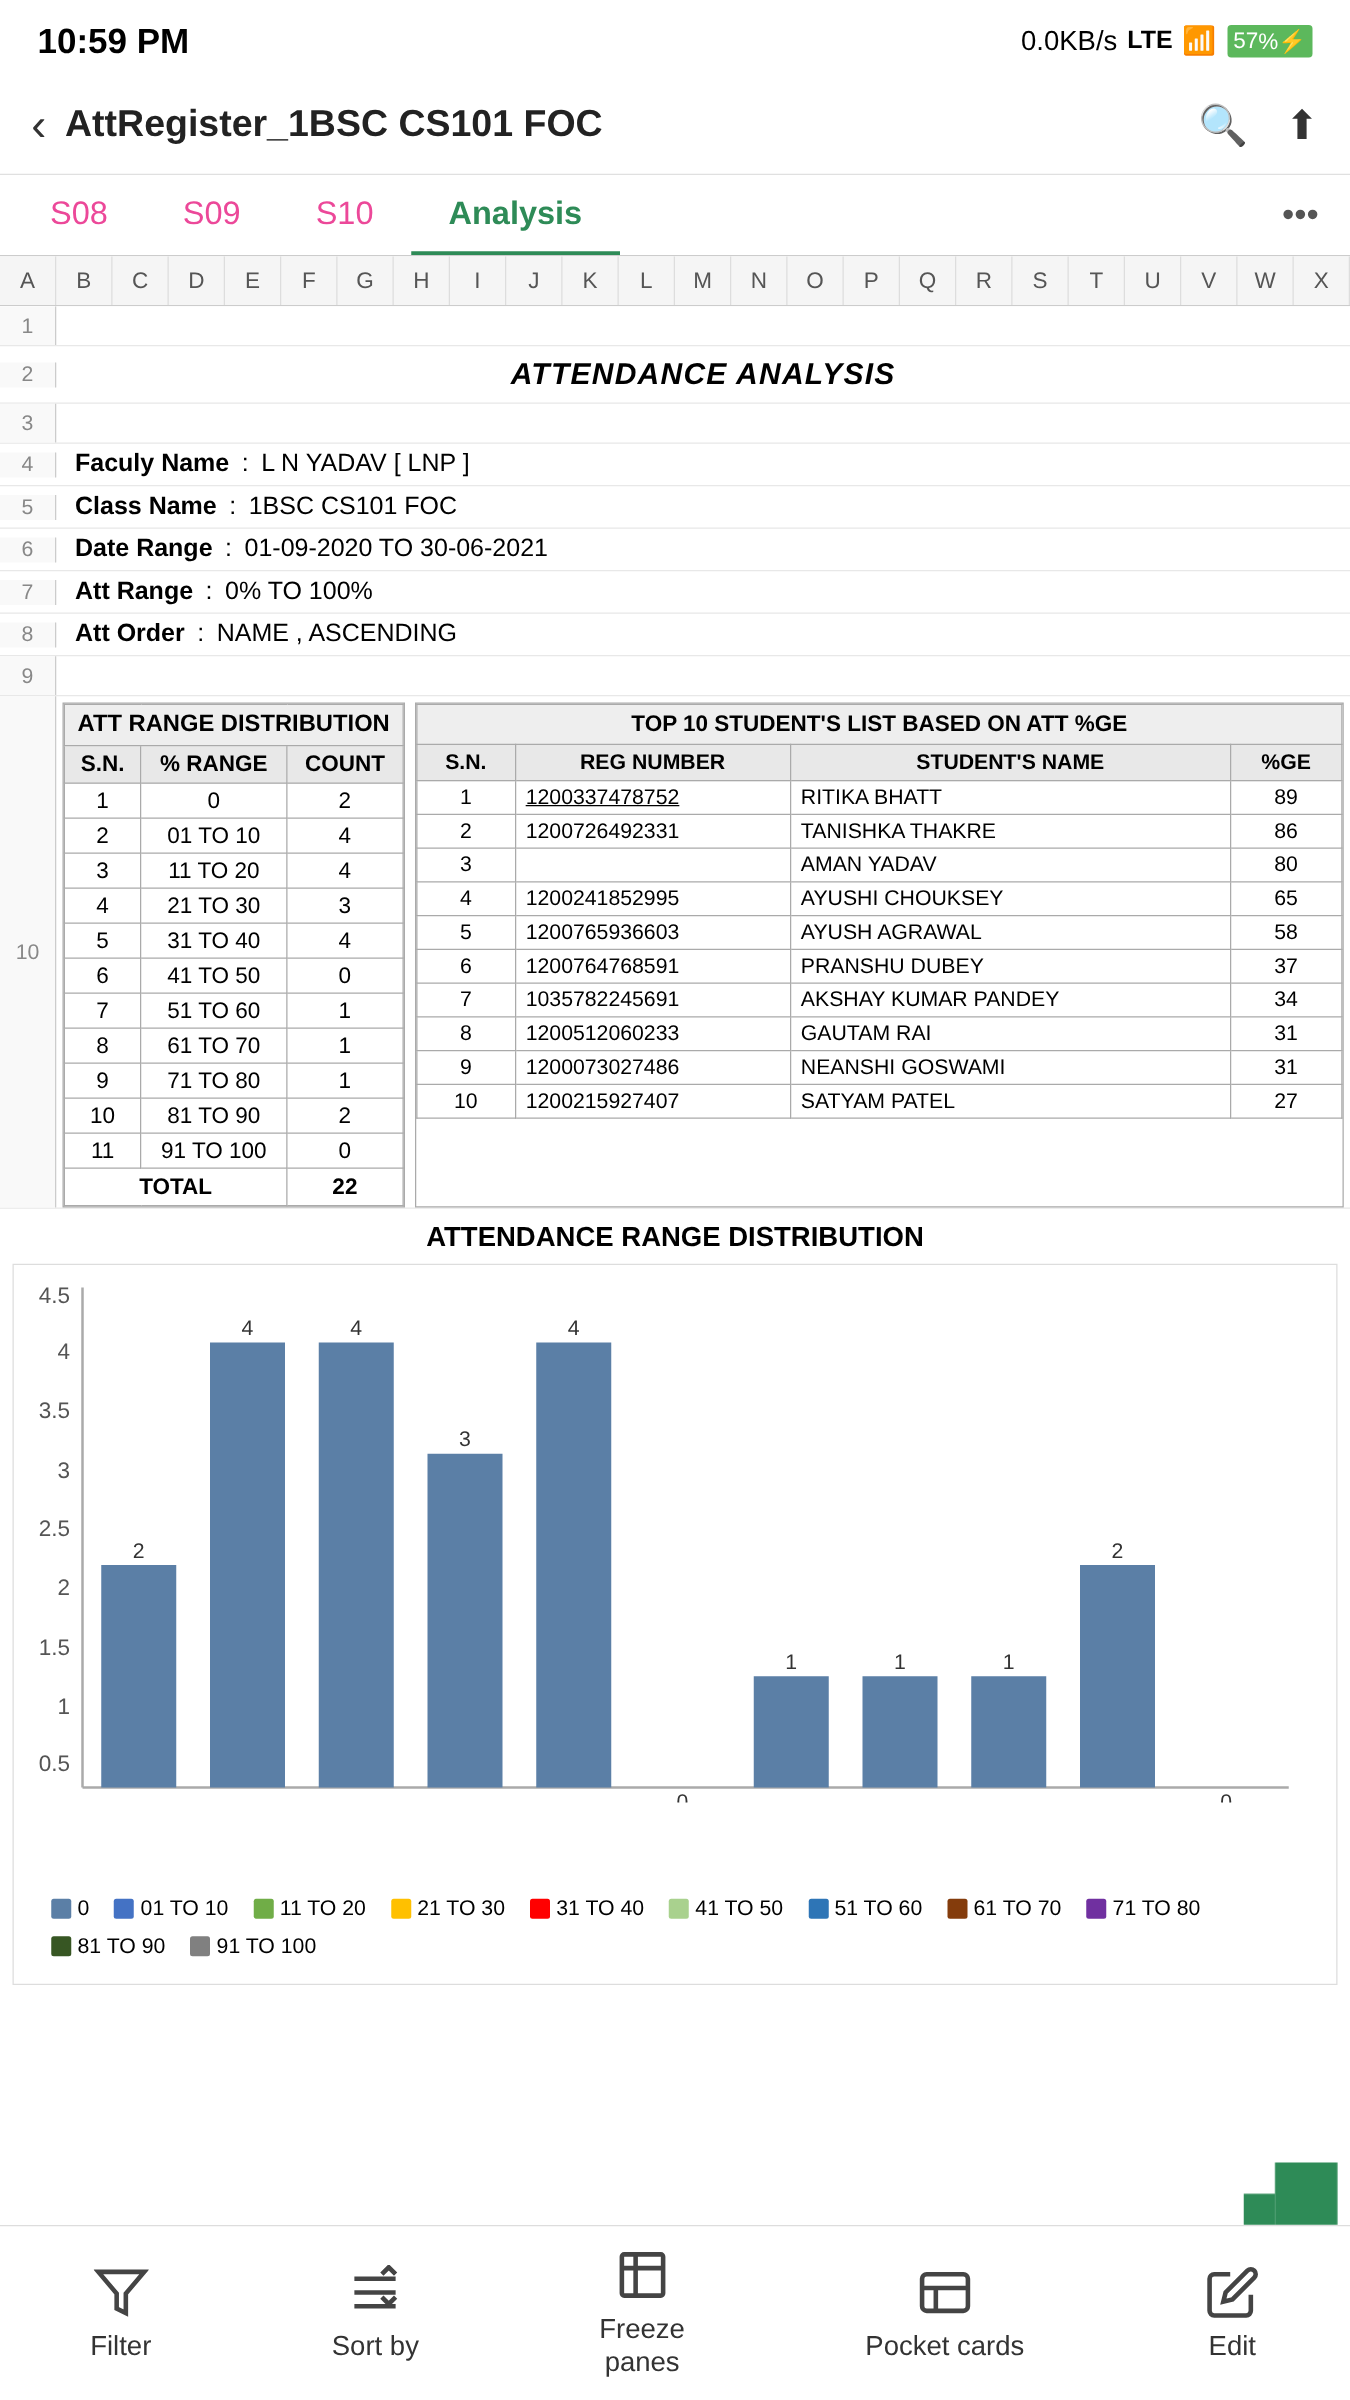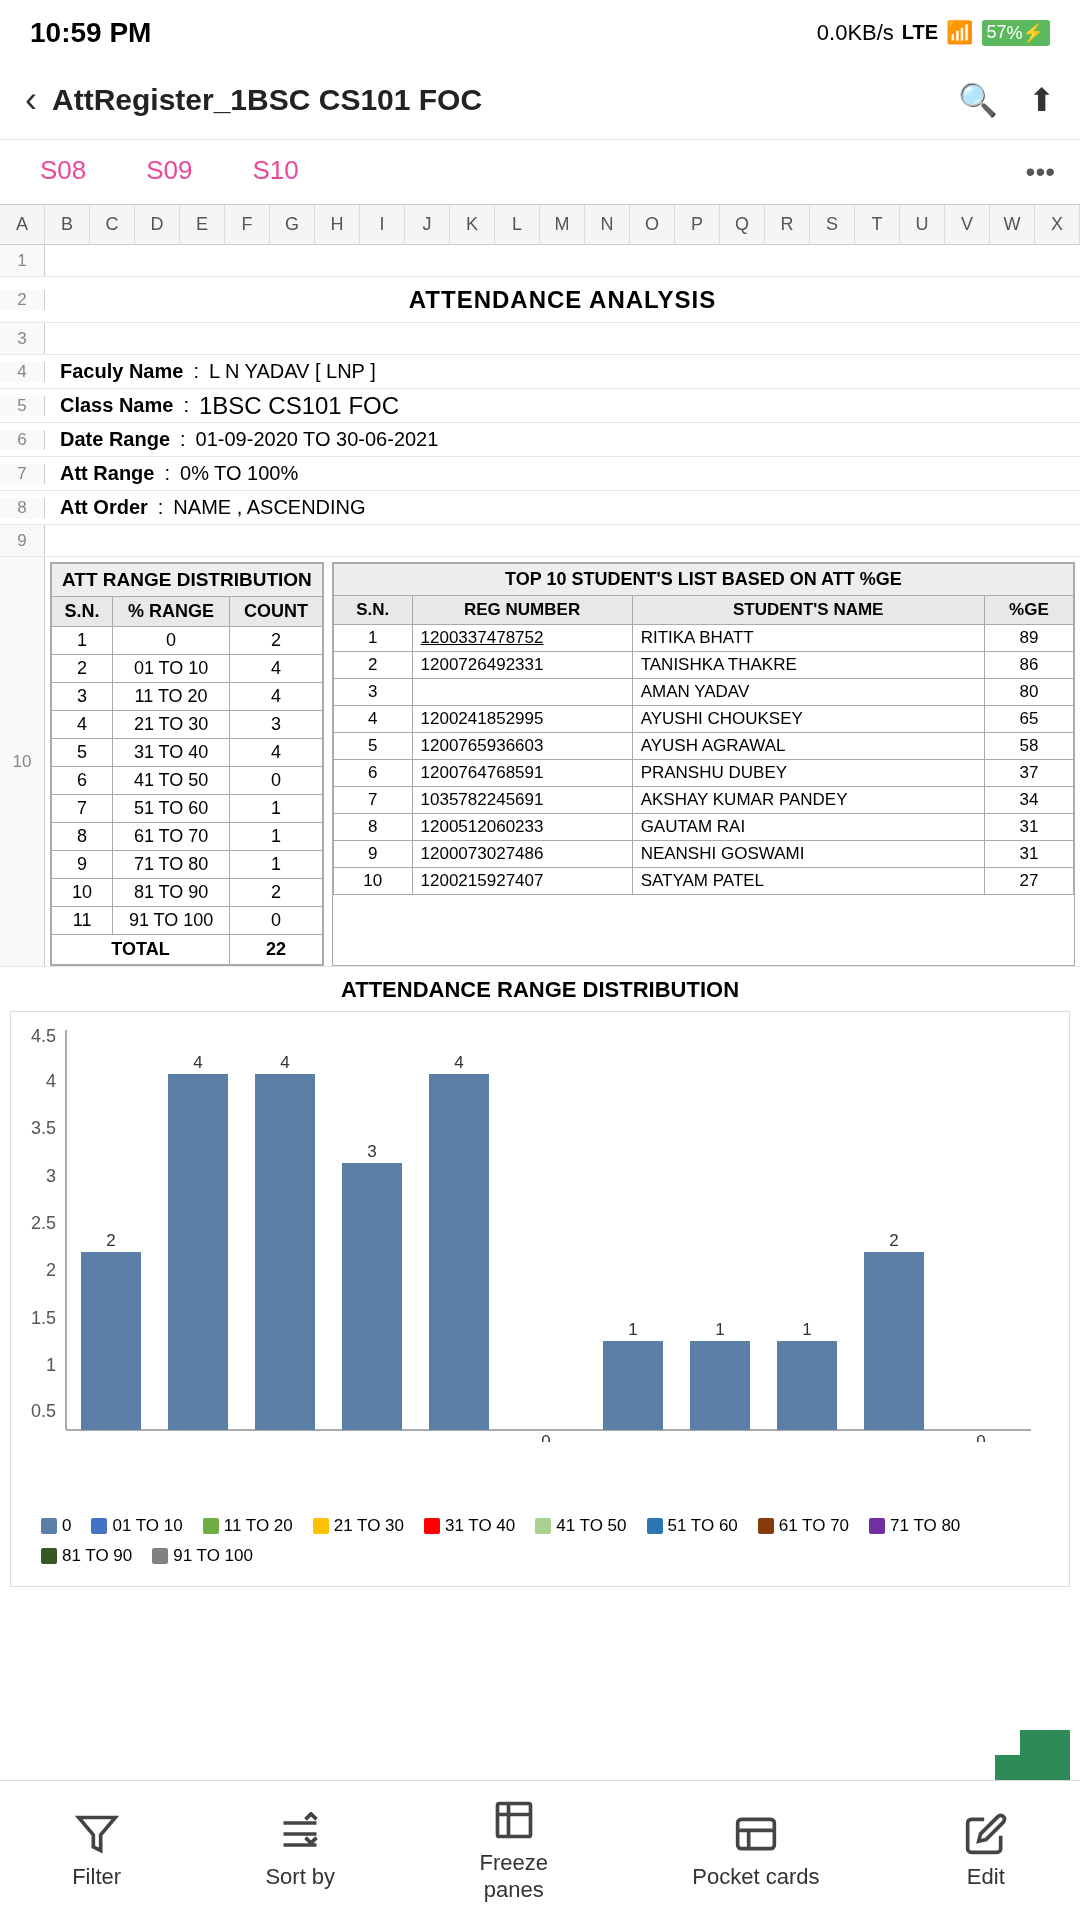--- a/index.html
+++ b/index.html
@@ -212,20 +212,21 @@
   <div class="header-icons">
     <span class="header-icon">🔍</span>
     <span class="header-icon">⬆</span>
   </div>
 </div>
 
 <div class="tabs-bar">
   <div class="tab-item">S08</div>
   <div class="tab-item">S09</div>
   <div class="tab-item">S10</div>
+  <div class="tab-item active">Analysis</div>
   <div class="tab-more">•••</div>
 </div>
 
 <div class="col-letters">
   <div class="col-letter">A</div>
   <div class="col-letter">B</div>
   <div class="col-letter">C</div>
   <div class="col-letter">D</div>
   <div class="col-letter">E</div>
   <div class="col-letter">F</div>
@@ -251,21 +252,21 @@
 </div>
 
 <div class="spreadsheet">
 
   <div style="display:flex; min-height:32px; border-bottom:1px solid #e8e8e8;">
     <div style="min-width:45px;background:#f9f9f9;border-right:1px solid #ccc;display:flex;align-items:center;justify-content:center;font-size:17px;color:#888;">1</div>
     <div style="flex:1;"></div>
   </div>
   <div style="display:flex; min-height:46px; border-bottom:1px solid #e8e8e8; align-items:center;">
     <div style="min-width:45px;background:#f9f9f9;border-right:1px solid #ccc;display:flex;align-items:center;justify-content:center;font-size:17px;color:#888;">2</div>
-    <div style="flex:1; display:flex; align-items:flex-start; justify-content:center;">
+    <div style="flex:1; display:flex; align-items:flex-start; justify-content:center;font-style:italic;">
       <span style="font-size:24px;font-weight:bold;letter-spacing:1px;">ATTENDANCE ANALYSIS</span>
     </div>
   </div>
   <div style="display:flex; min-height:32px; border-bottom:1px solid #e8e8e8;">
     <div style="min-width:45px;background:#f9f9f9;border-right:1px solid #ccc;display:flex;align-items:center;justify-content:center;font-size:17px;color:#888;">3</div>
     <div style="flex:1;"></div>
   </div>
 
   <div style="display:flex; min-height:34px; border-bottom:1px solid #e8e8e8; align-items:center;">
     <div style="min-width:45px;background:#f9f9f9;border-right:1px solid #ccc;display:flex;align-items:center;justify-content:center;font-size:17px;color:#888;">4</div>
@@ -273,21 +274,21 @@
       <span style="font-weight:600;font-size:20px;">Faculy Name</span>
       <span style="font-size:20px;">:</span>
       <span style="font-size:20px;">L N YADAV [ LNP ]</span>
     </div>
   </div>
   <div style="display:flex; min-height:34px; border-bottom:1px solid #e8e8e8; align-items:center;">
     <div style="min-width:45px;background:#f9f9f9;border-right:1px solid #ccc;display:flex;align-items:center;justify-content:center;font-size:17px;color:#888;">5</div>
     <div style="padding:0 15px; display:flex; align-items:center; gap:10px;">
       <span style="font-weight:600;font-size:20px;">Class Name</span>
       <span style="font-size:20px;">:</span>
-      <span style="font-size:24px;">1BSC CS101 FOC</span>
+      <span style="font-size:20px;">1BSC CS101 FOC</span>
     </div>
   </div>
   <div style="display:flex; min-height:34px; border-bottom:1px solid #e8e8e8; align-items:center;">
     <div style="min-width:45px;background:#f9f9f9;border-right:1px solid #ccc;display:flex;align-items:center;justify-content:center;font-size:17px;color:#888;">6</div>
     <div style="padding:0 15px; display:flex; align-items:center; gap:10px;">
       <span style="font-weight:600;font-size:20px;">Date Range</span>
       <span style="font-size:20px;">:</span>
       <span style="font-size:20px;">01-09-2020 TO 30-06-2021</span>
     </div>
   </div>

